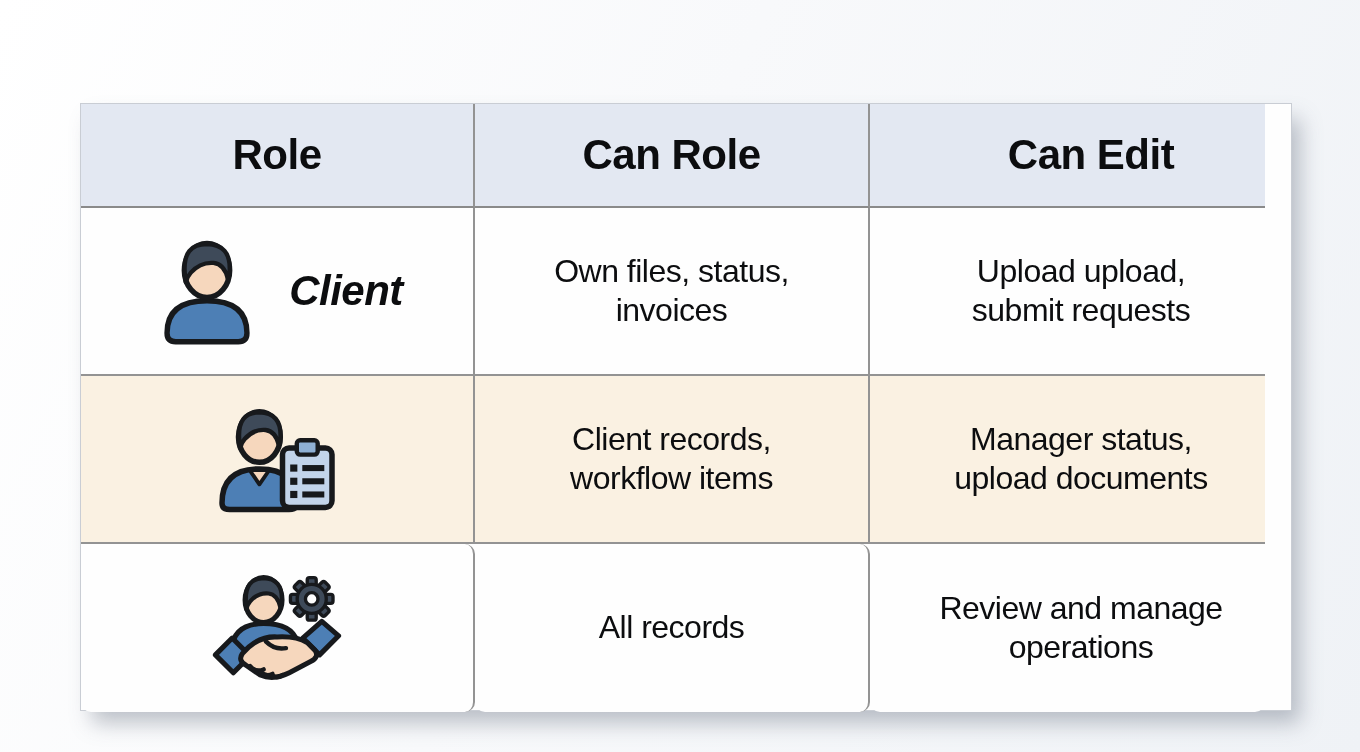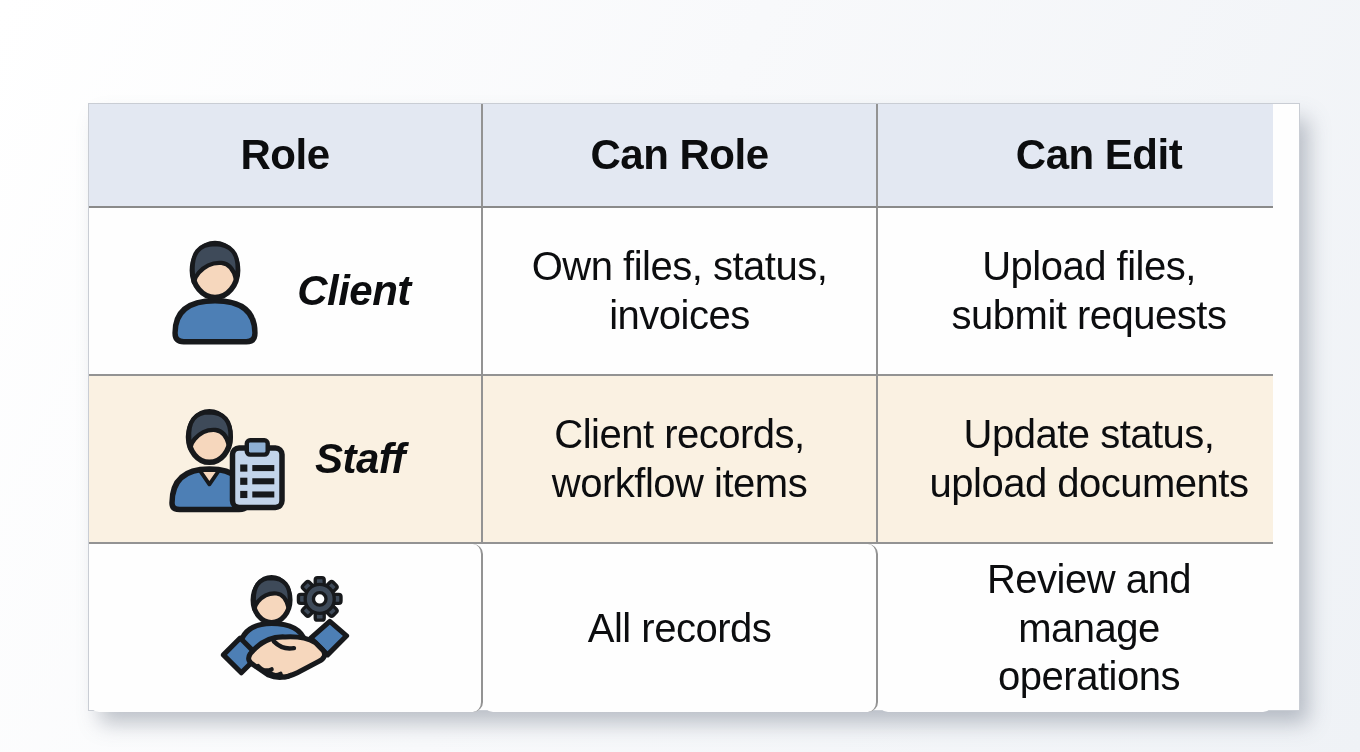--- a/index.html
+++ b/index.html
@@ -7,21 +7,21 @@
     width: 1360px; height: 752px;
     font-family: "Liberation Sans", "DejaVu Sans", sans-serif;
     overflow: hidden;
   }
   body {
     background: linear-gradient(115deg, #ffffff 0%, #f8f9fb 45%, #eff2f6 100%);
     position: relative;
   }
   .perm-table {
     position: absolute;
-    left: 88px; top: 103px;
+    left: 80px; top: 103px;
     width: 1212px; height: 608px;
     display: grid;
     grid-template-columns: 394px 395px 395px;
     grid-template-rows: 104px 168px 168px 168px;
     background: #fefefe;
     border: 1px solid #c9cdd4;
     box-shadow: 10px 14px 20px -2px rgba(110,120,135,0.45);
   }
   .trow { display: contents; }
   .cell {
@@ -46,21 +46,21 @@
   .trow.highlight .cell { background: #faf1e2; }
   .role-cell { gap: 26px; padding: 0 14px; }
   .role-label {
     font-weight: bold;
     font-size: 42px;
     letter-spacing: -0.5px;
     white-space: nowrap;
     font-style: italic;
   }
   .text-cell {
-    font-size: 40px;
+    font-size: 32px;
     line-height: 1.22;
     letter-spacing: -0.5px;
     padding: 0 20px;
     white-space: pre-line;
   }
   .icon { display: inline-flex; flex: 0 0 auto; }
   .icon svg { display: block; }
 </style>
 </head>
 <body>
@@ -79,21 +79,21 @@
         <svg width="112" height="108" viewBox="0 0 100 100">
           <path d="M13 89 Q13 59 50 59 Q87 59 87 89 Q87 97 79 97 L21 97 Q13 97 13 89 Z" fill="#4d7fb5" stroke="#17191c" stroke-width="5" stroke-linejoin="round"></path>
           <ellipse cx="50" cy="31" rx="21" ry="25" fill="#f6d7bd" stroke="#17191c" stroke-width="5"></ellipse>
           <path d="M29.4 33 Q27.5 6.5 50 6.5 Q72 7 71 31 Q71 35.5 69.4 39 Q66 25 56 24 Q44 23 35 33 Q31.4 37 30.4 42 Q29.6 37.5 29.4 33 Z" fill="#3e4a59" stroke="#17191c" stroke-width="4" stroke-linejoin="round"></path>
         </svg>
       </span>
       <span class="role-label">Client</span>
     </div>
     <div class="cell body-white text-cell">Own files, status,
 invoices</div>
-    <div class="cell body-white text-cell last-col">Upload files,
+    <div class="cell body-white text-cell last-col">Upload upload,
 submit requests</div>
   </div>
 
   <div class="trow highlight">
     <div class="cell role-cell">
       <span class="icon">
         <svg width="124" height="110" viewBox="0 0 112 100">
           <path d="M6 90 Q6 59 40 59 Q74 59 74 90 Q74 96 67 96 L13 96 Q6 96 6 90 Z" fill="#4d7fb5" stroke="#17191c" stroke-width="5" stroke-linejoin="round"></path>
           <path d="M31 60 L40 73 L49 60 Z" fill="#f6d7bd" stroke="#17191c" stroke-width="3.5" stroke-linejoin="round"></path>
           <ellipse cx="40" cy="30" rx="19" ry="23" fill="#f6d7bd" stroke="#17191c" stroke-width="5"></ellipse>
@@ -101,25 +101,24 @@
           <rect x="61" y="40" width="45" height="54" rx="6" fill="#c2d4ea" stroke="#17191c" stroke-width="5"></rect>
           <rect x="74" y="33" width="19" height="13" rx="3" fill="#8fb0d4" stroke="#17191c" stroke-width="4"></rect>
           <rect x="68" y="55" width="6.5" height="6.5" fill="#17191c"></rect>
           <rect x="79" y="55.5" width="20" height="5.5" fill="#17191c"></rect>
           <rect x="68" y="67" width="6.5" height="6.5" fill="#17191c"></rect>
           <rect x="79" y="67.5" width="20" height="5.5" fill="#17191c"></rect>
           <rect x="68" y="79" width="6.5" height="6.5" fill="#17191c"></rect>
           <rect x="79" y="79.5" width="20" height="5.5" fill="#17191c"></rect>
         </svg>
       </span>
-      <span class="role-label">Staff</span>
     </div>
     <div class="cell text-cell">Client records,
 workflow items</div>
-    <div class="cell text-cell last-col">Update status,
+    <div class="cell text-cell last-col">Manager status,
 upload documents</div>
   </div>
 
   <div class="trow last-row">
     <div class="cell body-white role-cell">
       <span class="icon">
         <svg width="130" height="112" viewBox="0 0 114 100">
 
           <g fill="#3e4a59" stroke="#17191c" stroke-width="3" stroke-linejoin="round">
             <rect x="84" y="5" width="8" height="11" rx="2"></rect>

